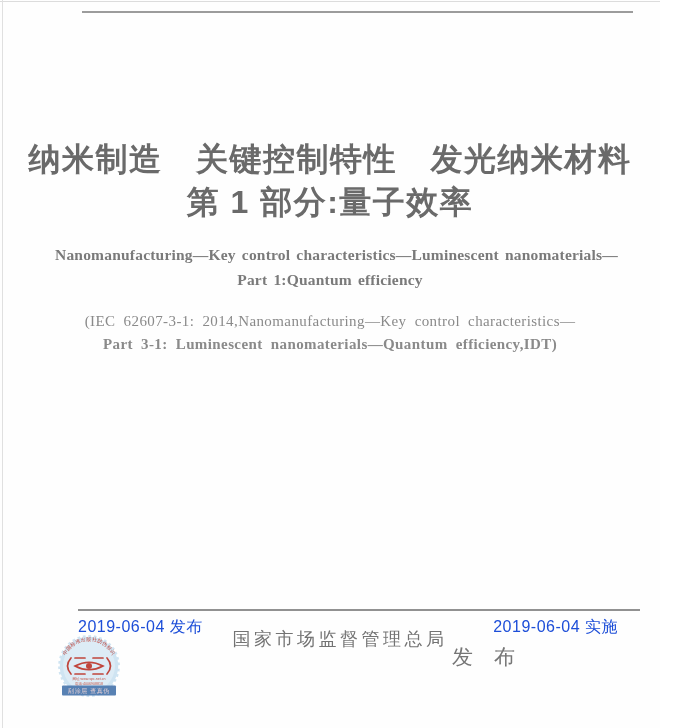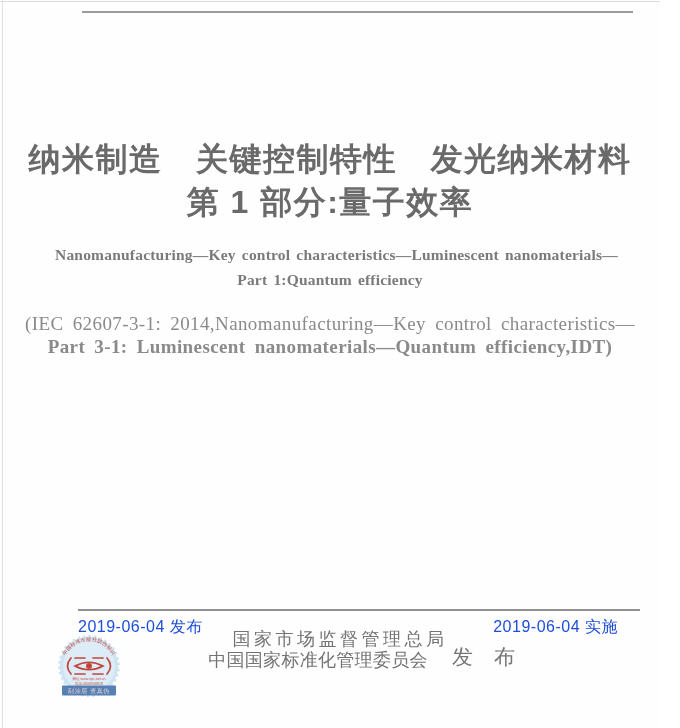--- a/index.html
+++ b/index.html
@@ -19,21 +19,21 @@
   .zh2{top:181px;}
   .en-title{
     position:absolute;left:0;right:0;text-align:center;margin:0;
     font-family:"Liberation Serif",serif;font-weight:700;font-size:15.5px;
     color:#7a7a7a;word-spacing:2px;letter-spacing:0.2px;white-space:nowrap;
   }
   .en1{top:246px;padding-left:13px;}
   .en2{top:271px;}
   .iec-note{
     position:absolute;left:0;right:0;text-align:center;margin:0;
-    font-family:"Liberation Serif",serif;font-weight:400;font-size:19px;
+    font-family:"Liberation Serif",serif;font-weight:400;font-size:15px;
     color:#8a8a8a;word-spacing:4px;letter-spacing:0.4px;white-space:nowrap;
   }
   .iec1{top:313px;}
   .iec2{top:336px;font-weight:bold;}
   .date{position:absolute;top:589px;font-size:16px;color:#1d4ed8;letter-spacing:0.5px;white-space:nowrap;margin-top:28px;}
   .date-left{left:78px;}
   .date-right{right:42px;}
   .bottom-rule{position:absolute;left:78px;top:609px;width:562px;height:2px;background:#919191;}
   .issuer{
     position:absolute;left:0;right:0;top:629px;text-align:center;padding-right:24px;
@@ -65,21 +65,20 @@
   <p class="iec-note iec1">(IEC 62607-3-1: 2014,Nanomanufacturing—Key control characteristics—</p>
   <p class="iec-note iec2">Part 3-1: Luminescent nanomaterials—Quantum efficiency,IDT)</p>
 
   <div class="date date-left">2019-06-04 发布</div>
   <div class="date date-right">2019-06-04 实施</div>
 
   <div class="bottom-rule"></div>
 
   <div class="issuer">
     <div class="issuer-line1">国家市场监督管理总局</div>
-    <div class="issuer-line2">中国国家标准化管理委员会</div>
   </div>
 
   <div class="issue-label">发　布</div>
 
   <svg class="seal" width="70" height="70" viewBox="0 0 70 70">
     <circle cx="35" cy="33" r="31" fill="#cfe4f2"></circle>
     <circle cx="35" cy="33" r="30.5" fill="none" stroke="#ffffff" stroke-width="2.6" stroke-dasharray="2.8 2.8"></circle>
     <circle cx="35" cy="33" r="26" fill="#e9f3fa" opacity="0.55"></circle>
     <path id="sealArc" d="M 10 41 A 26 26 0 1 1 60 41" fill="none"></path>
     <text font-size="5" fill="#c0453c" letter-spacing="0.3">

